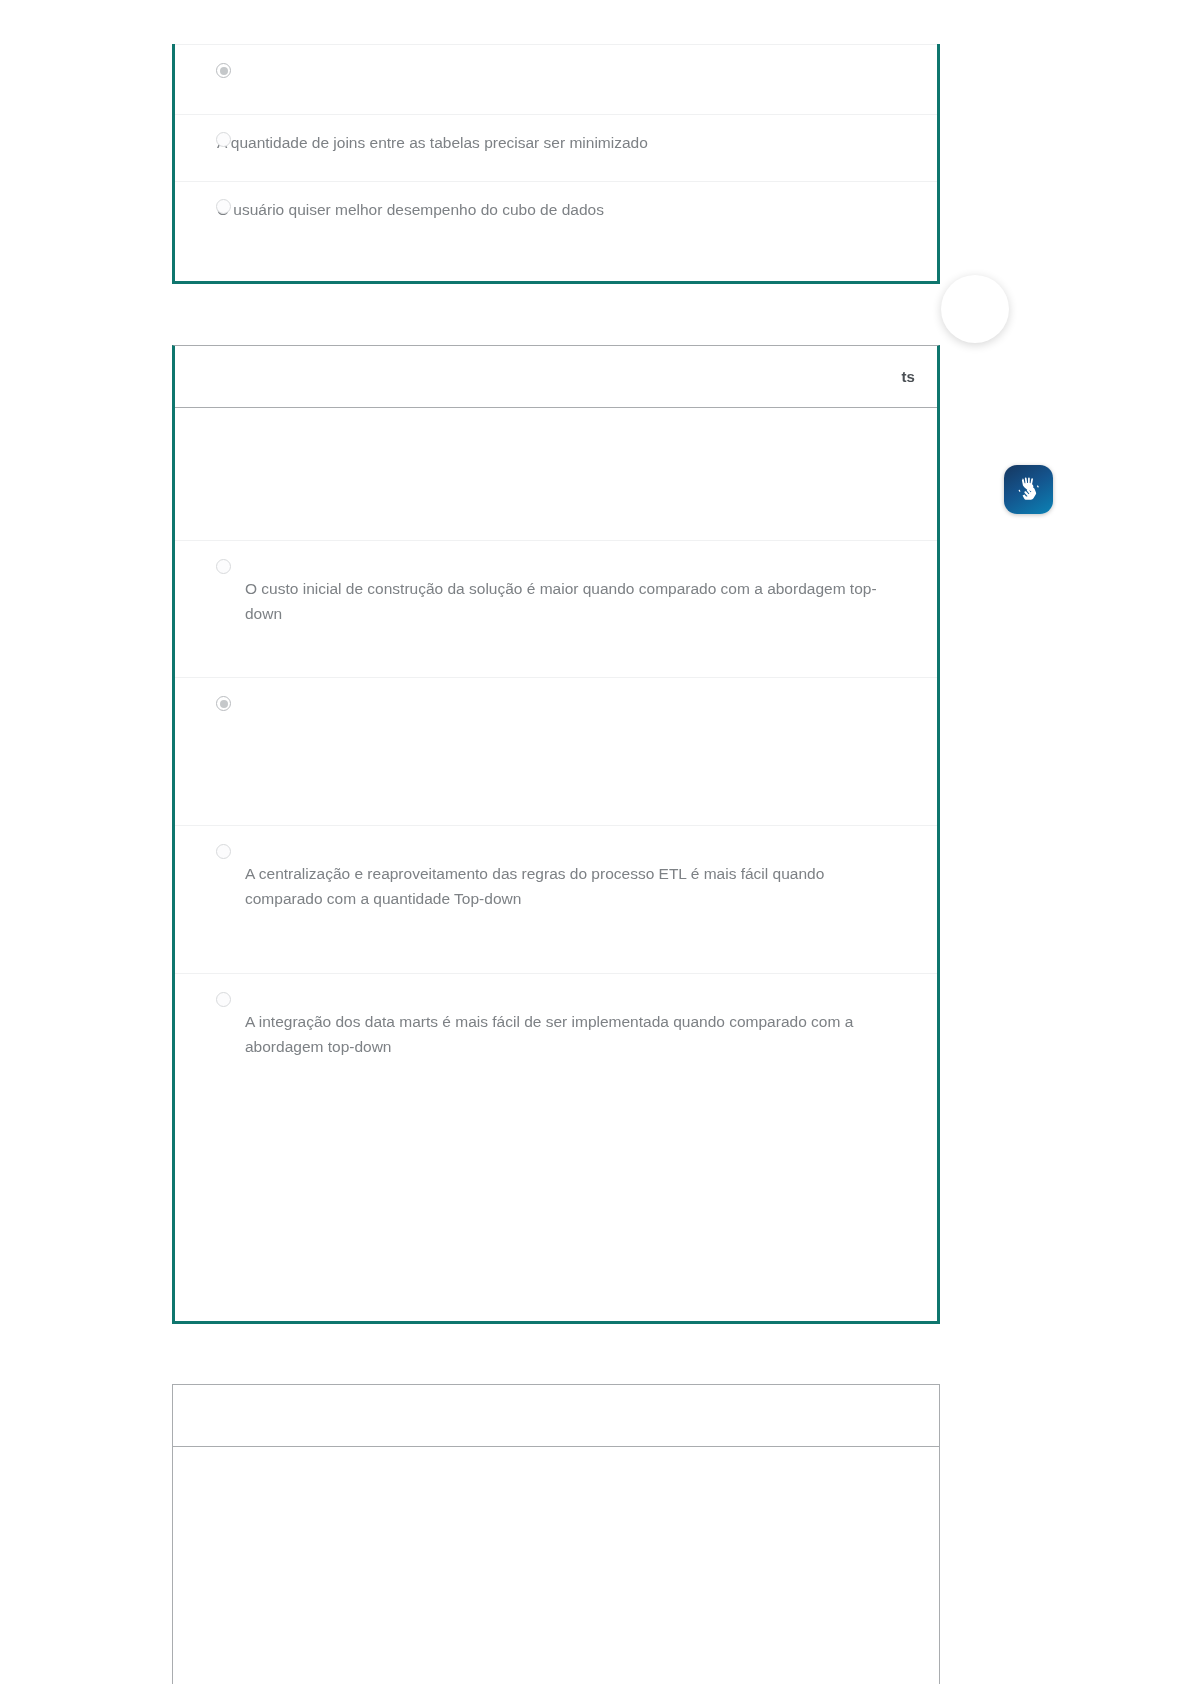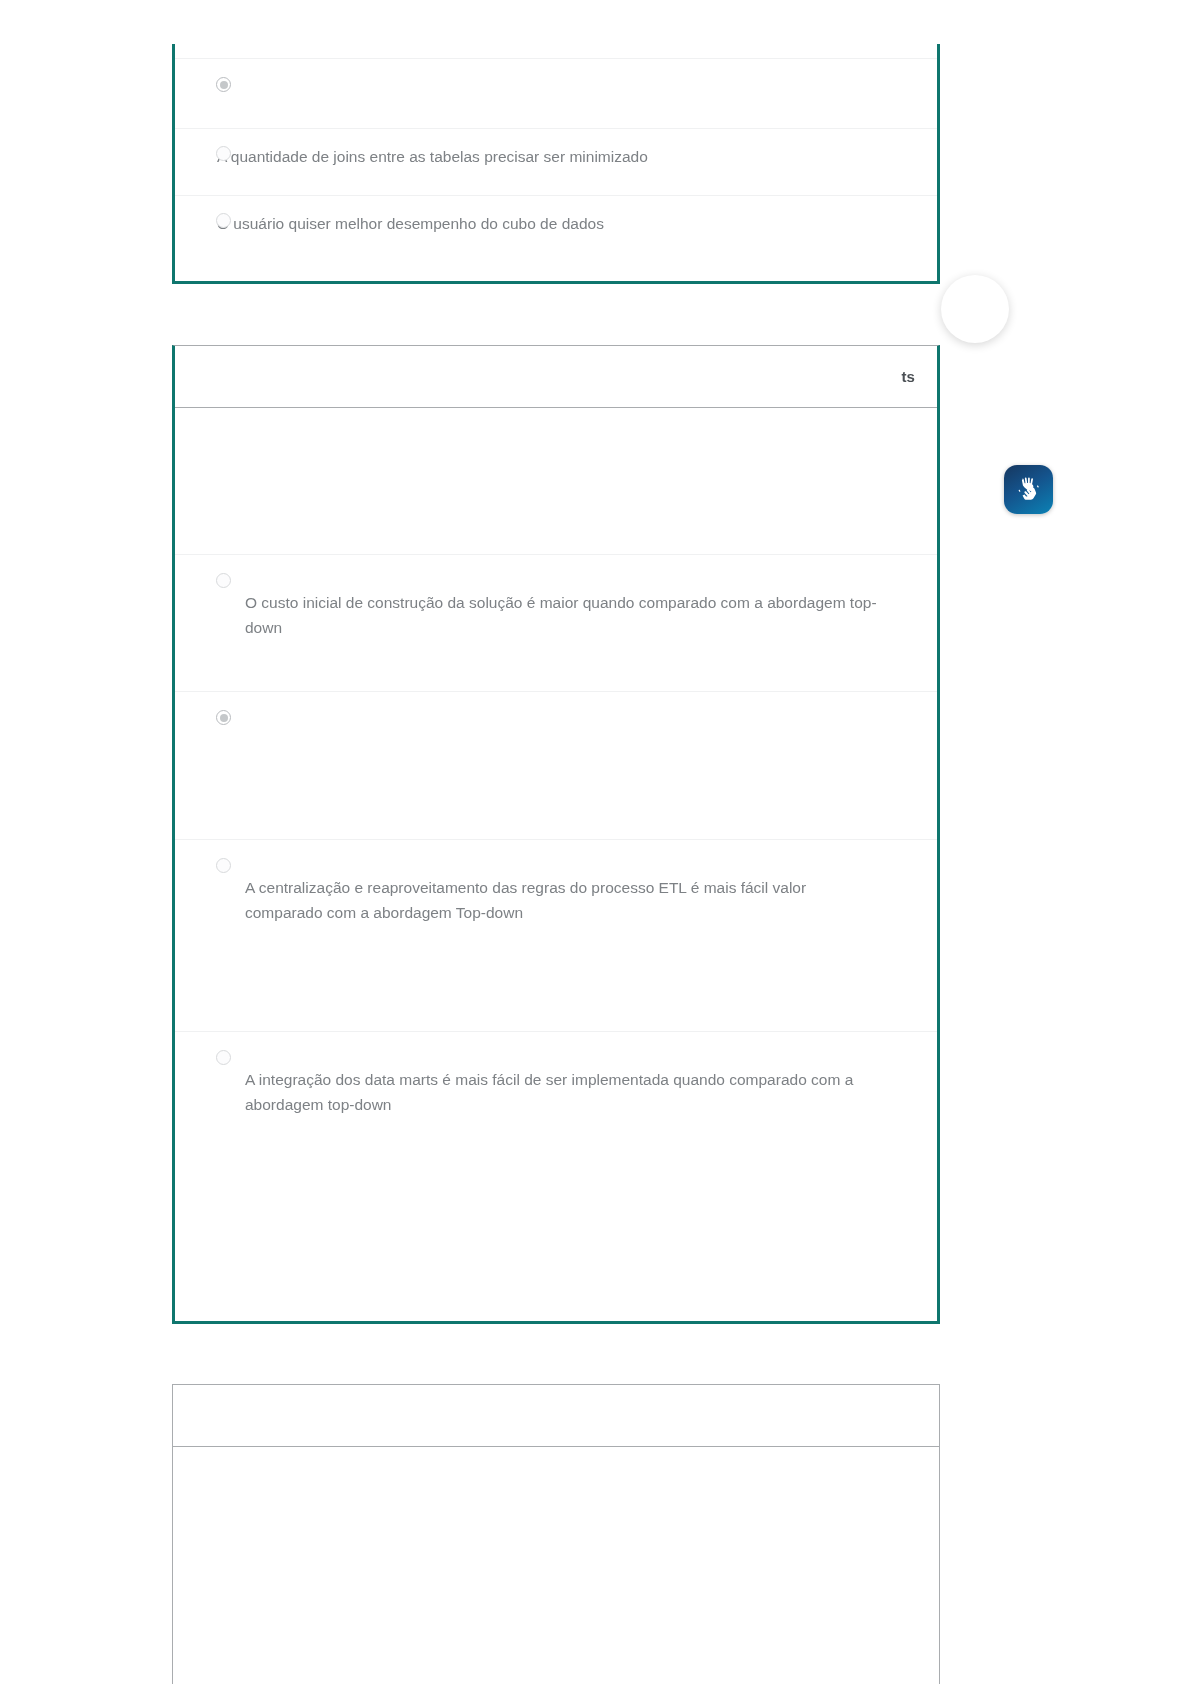--- a/index.html
+++ b/index.html
@@ -66,21 +66,21 @@
 
   
   .opt-list { margin: 0; padding: 0; }
 
   .opt-row {
     position: relative;
     border-top: 1px solid #f0f1f2;
     padding: 16px 28px 18px 70px;
     min-height: 52px;
   }
-  .opt-row:first-child { border-top: 1px solid #f0f1f2; margin-top: 14px; }
+  .opt-row:first-child { border-top: 1px solid #f0f1f2; }
 
   .opt-row.tall { min-height: 112px; }
   .opt-row.mid  { min-height: 92px; }
 
   .radio {
     position: absolute;
     left: 41px;
     top: 18px;
     width: 15px;
     height: 15px;
@@ -198,24 +198,24 @@
           <span class="opt-label">O custo inicial de construção da solução é maior quando comparado com a abordagem top-down</span>
         </div>
 
         <div class="opt-row tall" style="min-height:148px;">
           <span class="radio checked"></span>
           <span class="opt-label"></span>
         </div>
 
         <div class="opt-row mid" style="min-height:148px;">
           <span class="radio"></span>
-          <span class="opt-label">A centralização e reaproveitamento das regras do processo ETL é mais fácil valor comparado com a abordagem Top-down</span>
-        </div>
-
-        <div class="opt-row mid" style="min-height:148px;margin-top:44px;">
+          <span class="opt-label">A centralização e reaproveitamento das regras do processo ETL é mais fácil quando comparado com a quantidade Top-down</span>
+        </div>
+
+        <div class="opt-row mid" style="min-height:148px;">
           <span class="radio"></span>
           <span class="opt-label">A integração dos data marts é mais fácil de ser implementada quando comparado com a abordagem top-down</span>
         </div>
 
 
       </div>
     </div>
   </div>
 
   <div class="stub-card" style="left:172px; top:1384px; width:768px; height:300px;">

